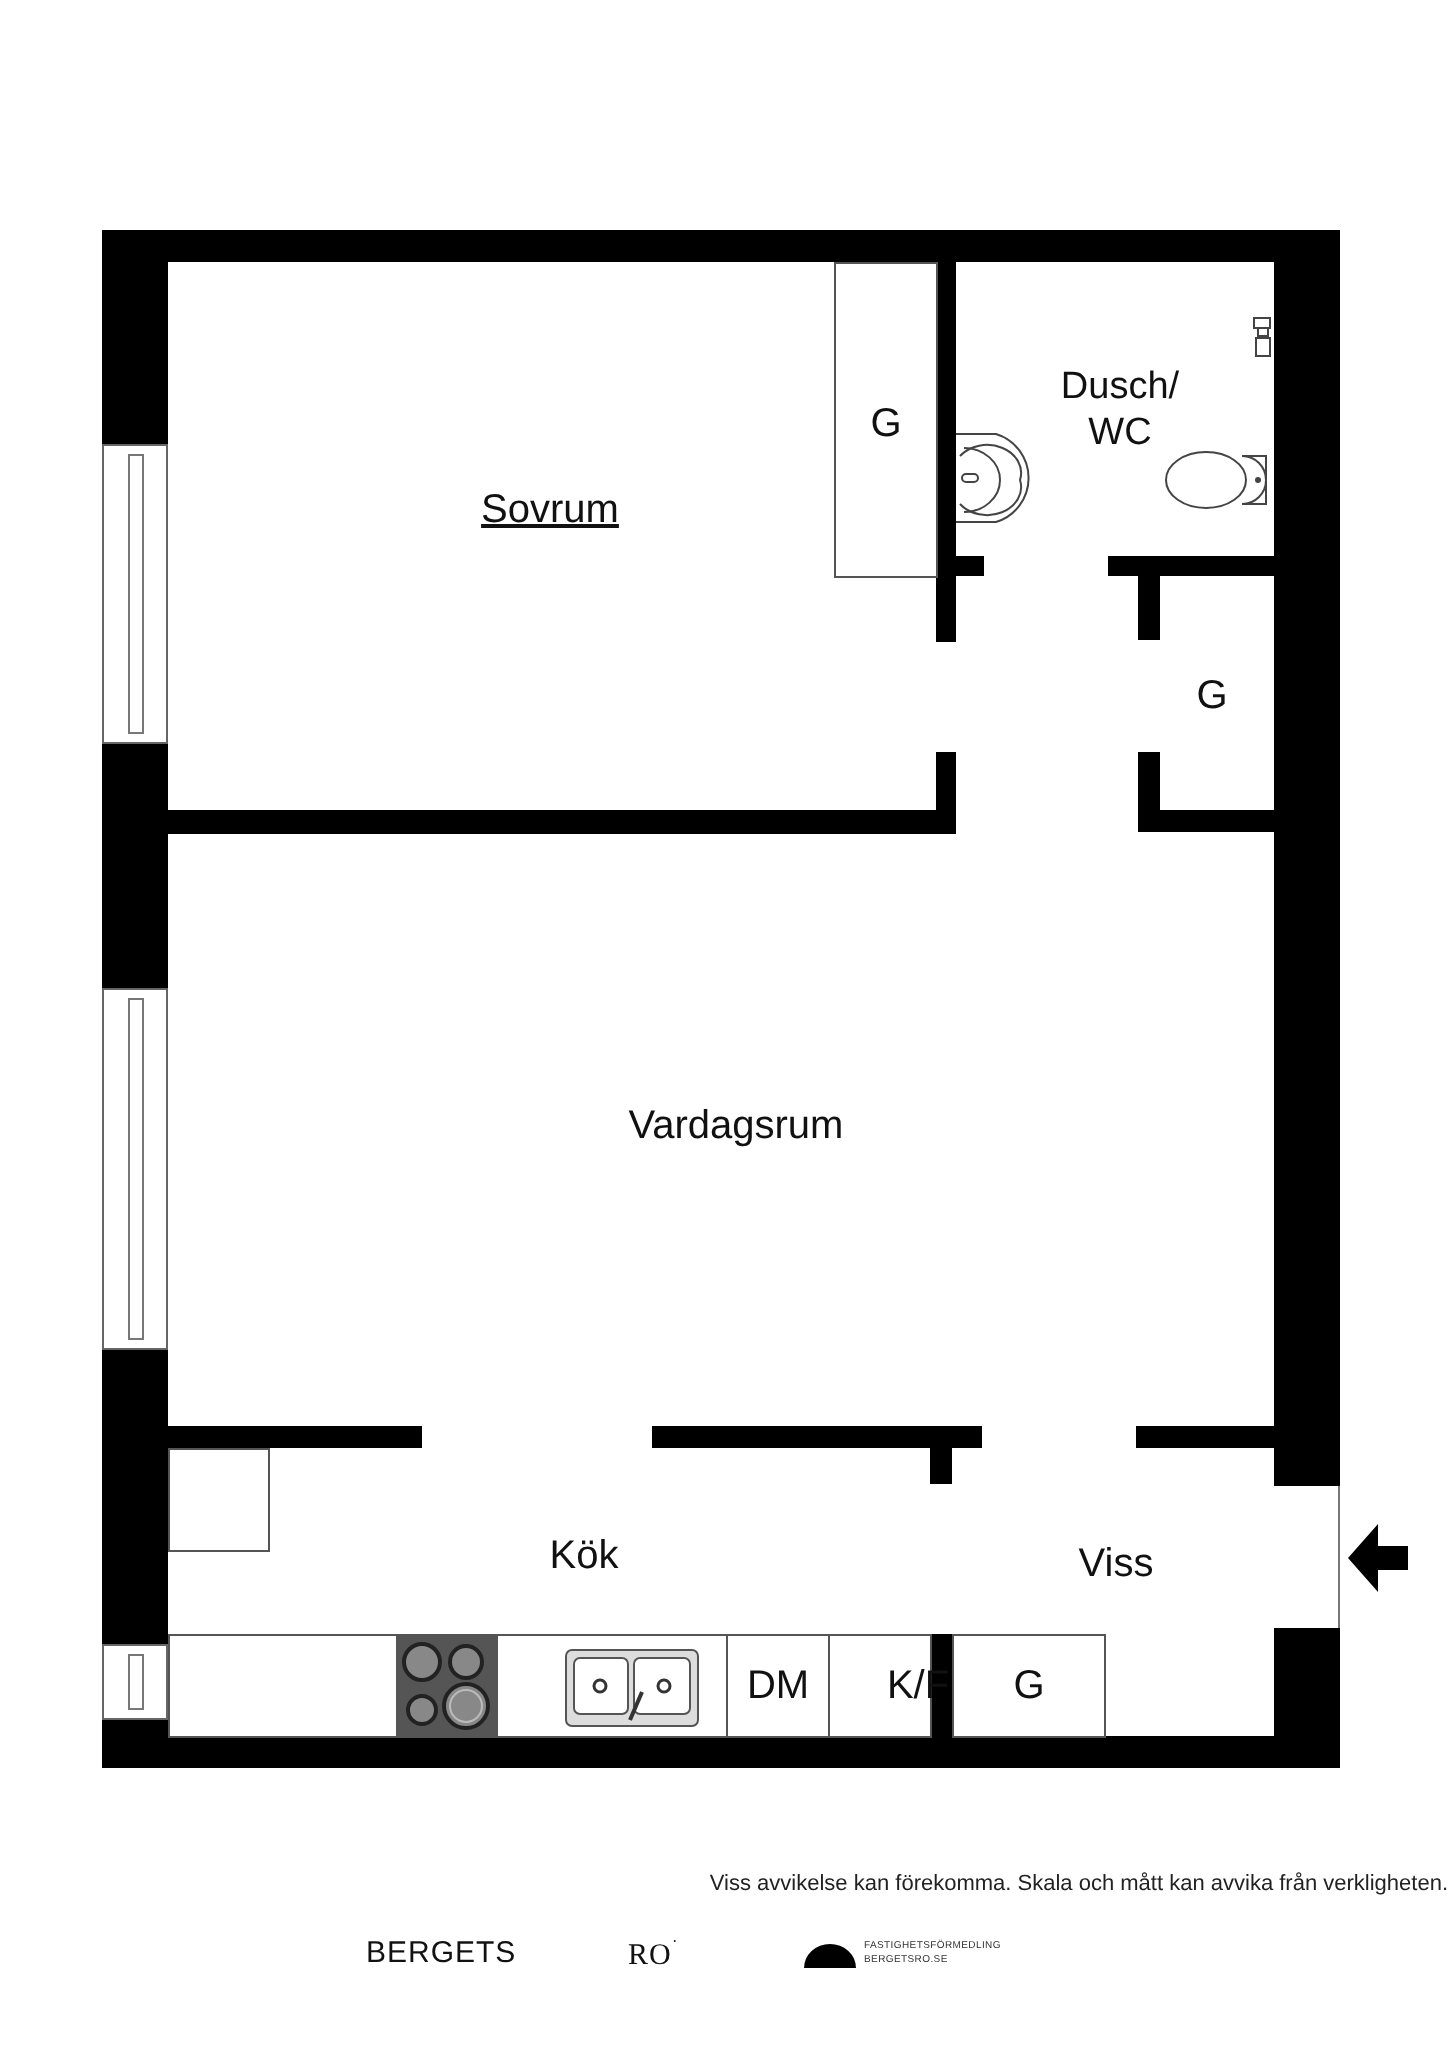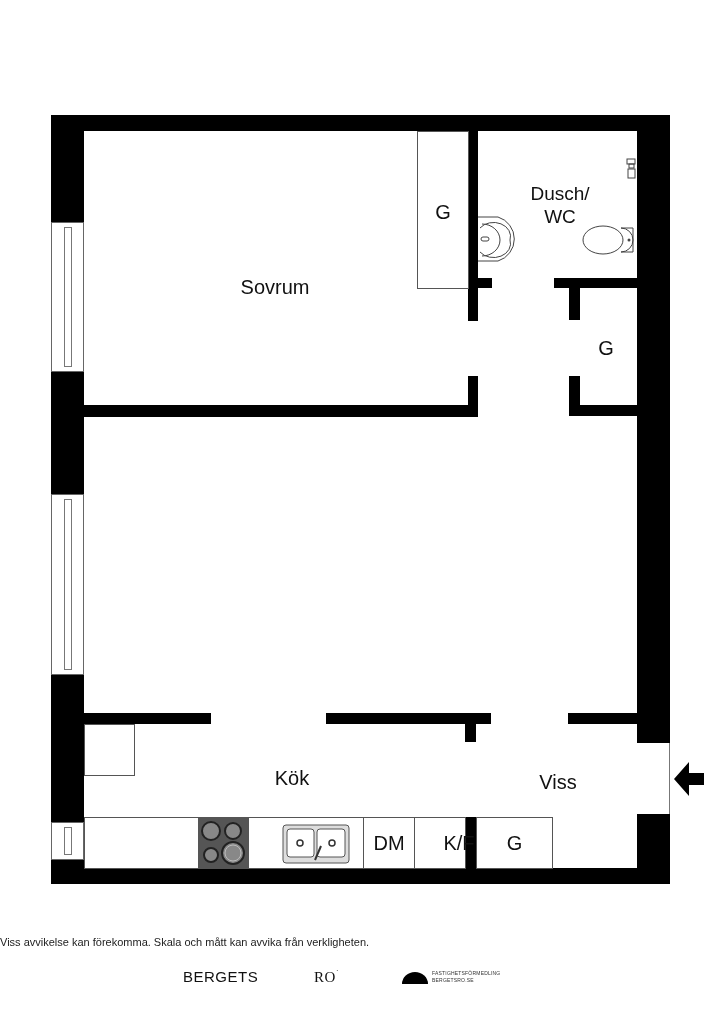--- a/index.html
+++ b/index.html
@@ -4,21 +4,21 @@
 <style>
   html, body { margin:0; padding:0; background:#fff; }
   body { width:724px; height:1024px; position:relative; overflow:hidden; font-family:"Liberation Sans", sans-serif; color:#111; }
   .abs { position:absolute; }
   .wall { position:absolute; background:#000; }
   .line { position:absolute; border:1px solid #555; box-sizing:border-box; background:transparent; }
   .label { position:absolute; font-size:20px; line-height:22px; text-align:center; white-space:nowrap; color:#111; }
   .small { font-size:19px; }
   .win { position:absolute; background:#fff; border:1px solid #666; box-sizing:border-box; }
   .win .pane { position:absolute; left:12px; width:8px; top:4px; bottom:4px; border:1px solid #777; box-sizing:border-box; }
-  .footer-note { position:absolute; left:0; width:724px; top:936px; text-align:left; font-size:11px; color:#222; }
+  .footer-note { position:absolute; left:0; width:724px; top:936px; text-align:right; font-size:11px; color:#222; }
   .brand { position:absolute; font-size:15px; color:#111; letter-spacing:0.5px;text-align:center; }
   .tiny { position:absolute; font-size:5px; line-height:6px; color:#333; letter-spacing:0.2px; }
 </style>
 </head>
 <body>
 
 <div class="abs" style="left:0;top:0;width:724px;height:900px;">
 
   <div class="wall" style="left:51px;top:115px;width:619px;height:16px;"></div>
   <div class="wall" style="left:51px;top:115px;width:33px;height:107px;"></div>
@@ -95,24 +95,25 @@
     <circle cx="50" cy="19" r="3" fill="#fff" stroke="#333" stroke-width="1.5"></circle>
     <line x1="33" y1="36" x2="39" y2="22" stroke="#333" stroke-width="2"></line>
   </svg>
   <div class="line" style="left:363px;top:817px;width:52px;height:52px;"></div>
   <div class="label" style="left:363px;top:832px;width:52px;">DM</div>
   <div class="line" style="left:414px;top:817px;width:52px;height:52px;"></div>
   <div class="label" style="left:414px;top:832px;width:52px;padding-left:19px;">K/F</div>
   <div class="line" style="left:476px;top:817px;width:77px;height:52px;"></div>
   <div class="label" style="left:476px;top:832px;width:77px;">G</div>
 
-  <div class="label" style="left:215px;top:276px;width:120px;">Sovrum</div>
+  <div class="label" style="left:215px;top:244px;width:120px;text-decoration:underline;">Sovrum</div>
   <div class="label small" style="left:510px;top:183px;width:100px;">Dusch/</div>
   <div class="label small" style="left:510px;top:206px;width:100px;">WC</div>
   <div class="label" style="left:580px;top:337px;width:52px;">G</div>
+  <div class="label" style="left:288px;top:552px;width:160px;">Vardagsrum</div>
   <div class="label" style="left:252px;top:767px;width:80px;">Kök</div>
   <div class="label" style="left:518px;top:771px;width:80px;">Viss</div>
 
   <svg class="abs" style="left:674px;top:760px;" width="30" height="38" viewBox="0 0 30 38">
     <polygon points="0,19 15,2 15,13 30,13 30,25 15,25 15,36" fill="#000"></polygon>
   </svg>
 </div>
 
 <div class="footer-note">Viss avvikelse kan förekomma. Skala och mått kan avvika från verkligheten.</div>
 <div class="brand" style="left:183px;top:968px;">BERGETS</div>

